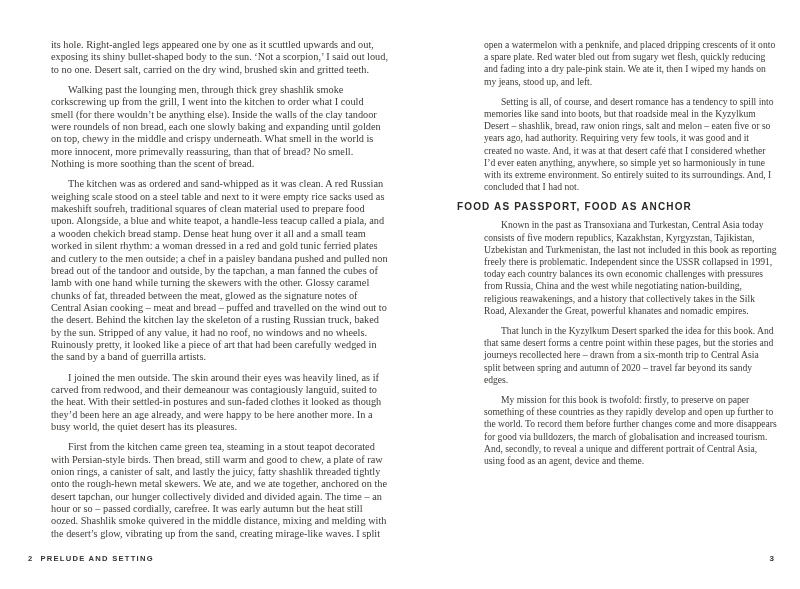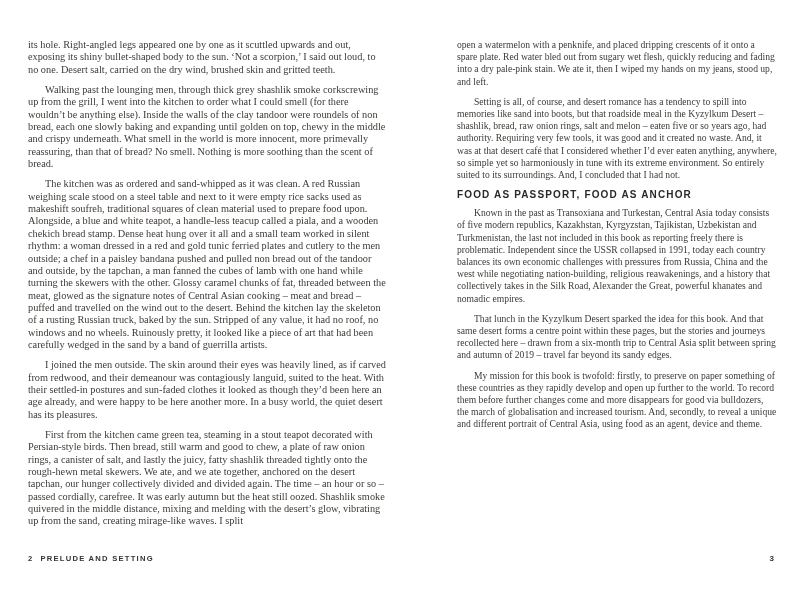--- a/index.html
+++ b/index.html
@@ -33,24 +33,26 @@
   }
   .col p {
     margin: 0 0 8px 0;
     color: #3e3a36;
     text-indent: 17px;
     text-align: left;
   }
   .col-left p {
     font-size: 10.3px;
     line-height: 12.35px;
+    margin-left: 23px;
   }
   .col-right p {
     font-size: 9.6px;
     line-height: 12.2px;
+    margin-left: 27px;
   }
   .col p.no-indent {
     text-indent: 0;
   }
   .section-heading {
     font-family: "Liberation Sans", sans-serif;
     font-weight: bold;
     font-size: 10px;
     letter-spacing: 1.15px;
     color: #2b2926;
@@ -93,21 +95,21 @@
     <p>The kitchen was as ordered and sand-whipped as it was clean. A red Russian weighing scale stood on a steel table and next to it were empty rice sacks used as makeshift soufreh, traditional squares of clean material used to prepare food upon. Alongside, a blue and white teapot, a handle-less teacup called a piala, and a wooden chekich bread stamp. Dense heat hung over it all and a small team worked in silent rhythm: a woman dressed in a red and gold tunic ferried plates and cutlery to the men outside; a chef in a paisley bandana pushed and pulled non bread out of the tandoor and outside, by the tapchan, a man fanned the cubes of lamb with one hand while turning the skewers with the other. Glossy caramel chunks of fat, threaded between the meat, glowed as the signature notes of Central Asian cooking – meat and bread – puffed and travelled on the wind out to the desert. Behind the kitchen lay the skeleton of a rusting Russian truck, baked by the sun. Stripped of any value, it had no roof, no windows and no wheels. Ruinously pretty, it looked like a piece of art that had been carefully wedged in the sand by a band of guerrilla artists.</p>
     <p>I joined the men outside. The skin around their eyes was heavily lined, as if carved from redwood, and their demeanour was contagiously languid, suited to the heat. With their settled-in postures and sun-faded clothes it looked as though they’d been here an age already, and were happy to be here another more. In a busy world, the quiet desert has its pleasures.</p>
     <p>First from the kitchen came green tea, steaming in a stout teapot decorated with Persian-style birds. Then bread, still warm and good to chew, a plate of raw onion rings, a canister of salt, and lastly the juicy, fatty shashlik threaded tightly onto the rough-hewn metal skewers. We ate, and we ate together, anchored on the desert tapchan, our hunger collectively divided and divided again. The time – an hour or so – passed cordially, carefree. It was early autumn but the heat still oozed. Shashlik smoke quivered in the middle distance, mixing and melding with the desert’s glow, vibrating up from the sand, creating mirage-like waves. I split</p>
   </div>
 
   <div class="col col-right">
     <p class="no-indent">open a watermelon with a penknife, and placed dripping crescents of it onto a spare plate. Red water bled out from sugary wet flesh, quickly reducing and fading into a dry pale-pink stain. We ate it, then I wiped my hands on my jeans, stood up, and left.</p>
     <p>Setting is all, of course, and desert romance has a tendency to spill into memories like sand into boots, but that roadside meal in the Kyzylkum Desert – shashlik, bread, raw onion rings, salt and melon – eaten five or so years ago, had authority. Requiring very few tools, it was good and it created no waste. And, it was at that desert café that I considered whether I’d ever eaten anything, anywhere, so simple yet so harmoniously in tune with its extreme environment. So entirely suited to its surroundings. And, I concluded that I had not.</p>
     <div class="section-heading">FOOD AS PASSPORT, FOOD AS ANCHOR</div>
     <p>Known in the past as Transoxiana and Turkestan, Central Asia today consists of five modern republics, Kazakhstan, Kyrgyzstan, Tajikistan, Uzbekistan and Turkmenistan, the last not included in this book as reporting freely there is problematic. Independent since the USSR collapsed in 1991, today each country balances its own economic challenges with pressures from Russia, China and the west while negotiating nation-building, religious reawakenings, and a history that collectively takes in the Silk Road, Alexander the Great, powerful khanates and nomadic empires.</p>
-    <p>That lunch in the Kyzylkum Desert sparked the idea for this book. And that same desert forms a centre point within these pages, but the stories and journeys recollected here – drawn from a six-month trip to Central Asia split between spring and autumn of 2019 – travel far beyond its sandy edges.</p>
+    <p>That lunch in the Kyzylkum Desert sparked the idea for this book. And that same desert forms a centre point within these pages, but the stories and journeys recollected here – drawn from a six-month trip to Central Asia split between spring and autumn of 2020 – travel far beyond its sandy edges.</p>
     <p>My mission for this book is twofold: firstly, to preserve on paper something of these countries as they rapidly develop and open up further to the world. To record them before further changes come and more disappears for good via bulldozers, the march of globalisation and increased tourism. And, secondly, to reveal a unique and different portrait of Central Asia, using food as an agent, device and theme.</p>
   </div>
 
   <div class="footer-left">
     <span class="folio">2</span><span>PRELUDE AND SETTING</span>
   </div>
 
   <div class="footer-right">3</div>
 
 </div>

